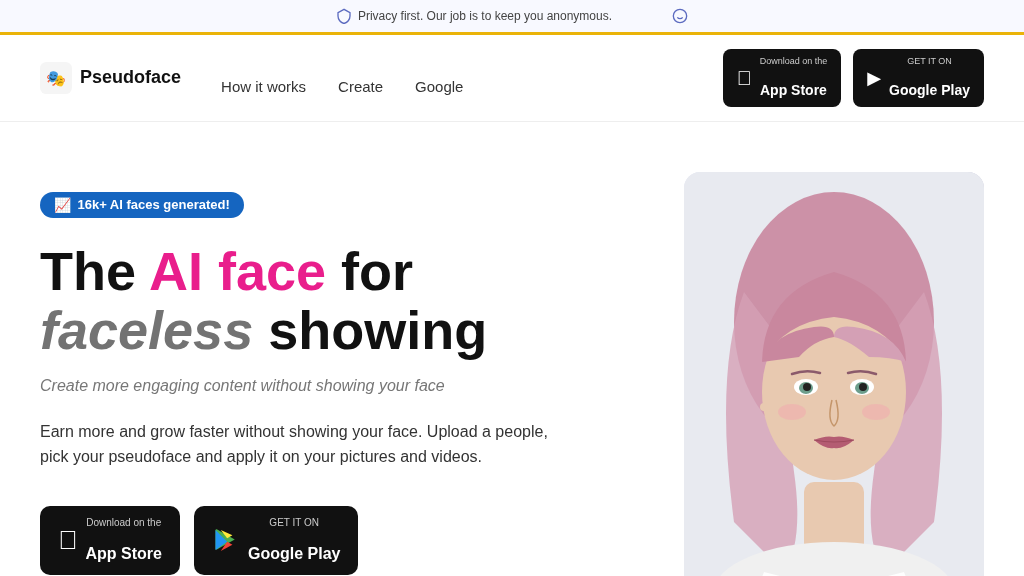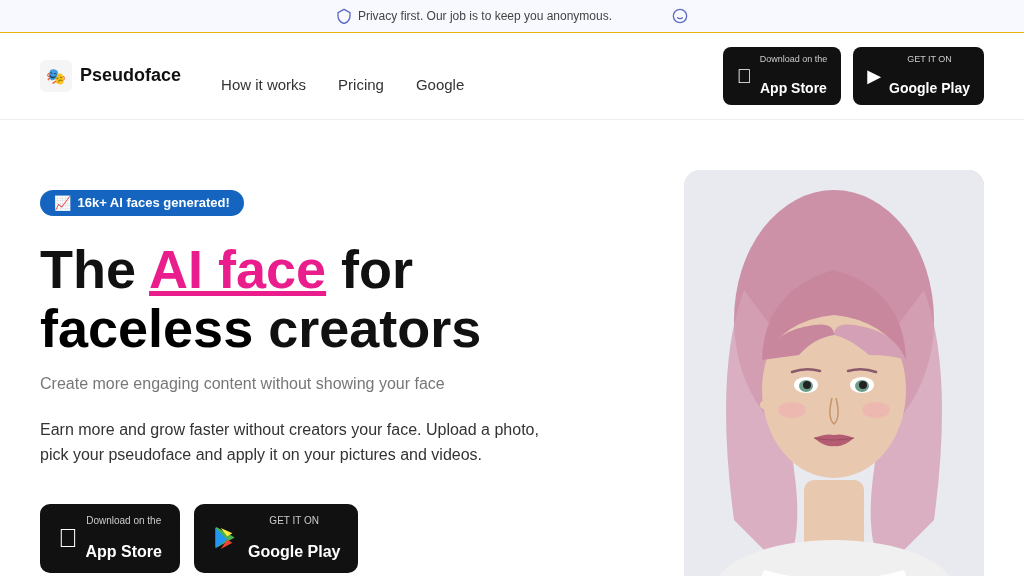--- a/index.html
+++ b/index.html
@@ -1,21 +1,21 @@
 <!DOCTYPE html>
 <html><head>
   <meta charset="utf-8">
   <style>
     * { margin: 0; padding: 0; box-sizing: border-box; }
     body { font-family: -apple-system, BlinkMacSystemFont, 'Segoe UI', sans-serif; width: 1024px; overflow-x: hidden; }
 
     
     .top-bar {
       background: #f8f9ff;
-      border-bottom: 1px solid #eab308;
+      border-bottom: 3px solid #eab308;
       padding: 8px 0;
       display: flex;
       justify-content: center;
       gap: 60px;
     }
     .top-bar-item {
       display: flex;
       align-items: center;
       gap: 6px;
       font-size: 12px;
@@ -129,28 +129,29 @@
     .badge-icon {
       font-size: 14px;
     }
     .hero-title {
       font-size: 54px;
       font-weight: 800;
       line-height: 1.1;
       color: #111;
       margin-bottom: 16px;
     }
-    .hero-title .ai { color: #e91e8c; text-decoration: underline; }
+    .hero-title .ai { color: #e91e8c; }
     .hero-title .face-word { color: #e91e8c; }
-    .hero-title .faceless { color: #000000; }
+    .hero-title .faceless { color: #737373; font-style: italic; }
     .hero-subtitle {
       font-size: 16px;
       color: #777;
       margin-bottom: 24px;
       font-weight: 400;
+      font-style: italic;
     }
     .hero-desc {
       font-size: 16px;
       color: #333;
       line-height: 1.6;
       margin-bottom: 36px;
       max-width: 520px;
     }
     .hero-buttons {
       display: flex;
@@ -197,21 +198,21 @@
 <nav class="navbar">
   <a class="logo" href="#">
     <svg class="logo-icon" viewBox="0 0 40 40">
       <rect width="40" height="40" rx="8" fill="#f5f5f5"></rect>
       <text x="20" y="27" text-anchor="middle" font-size="20">🎭</text>
     </svg>
     <span>Pseudoface</span>
   </a>
   <div class="nav-links">
     <a class="nav-link" href="#">How it works</a>
-    <a class="nav-link" href="#">Pricing</a>
+    <a class="nav-link" href="#">Create</a>
     <a class="nav-link" href="#">Google</a>
   </div>
   <div class="nav-right">
     <button class="store-btn">
       <span class="store-btn-icon"></span>
       <span class="store-btn-text">
         <span class="store-btn-sub">Download on the</span>
         <span class="store-btn-main">App Store</span>
       </span>
     </button>
@@ -227,24 +228,24 @@
 
 <section class="hero">
   <div class="hero-left">
     <div class="badge">
       <span class="badge-icon">📈</span>
       <span>16k+ AI faces generated!</span>
     </div>
     <h1 class="hero-title">
       <span>The </span><span class="ai face-word">AI face</span><span> for</span>
       <br>
-      <span class="faceless">faceless</span><span> creators</span>
+      <span class="faceless">faceless</span><span> showing</span>
     </h1>
     <p class="hero-subtitle">Create more engaging content without showing your face</p>
-    <p class="hero-desc">Earn more and grow faster without creators your face. Upload a photo, pick your pseudoface and apply it on your pictures and videos.</p>
+    <p class="hero-desc">Earn more and grow faster without showing your face. Upload a people, pick your pseudoface and apply it on your pictures and videos.</p>
     <div class="hero-buttons">
       <button class="store-btn" style="padding: 12px 18px; border-radius: 10px;">
         <span class="store-btn-icon" style="font-size: 26px;"></span>
         <span class="store-btn-text">
           <span class="store-btn-sub" style="font-size: 10px;">Download on the</span>
           <span class="store-btn-main" style="font-size: 16px;">App Store</span>
         </span>
       </button>
       <button class="store-btn" style="padding: 12px 18px; border-radius: 10px;">
         <svg width="28" height="28" viewBox="0 0 24 24">

